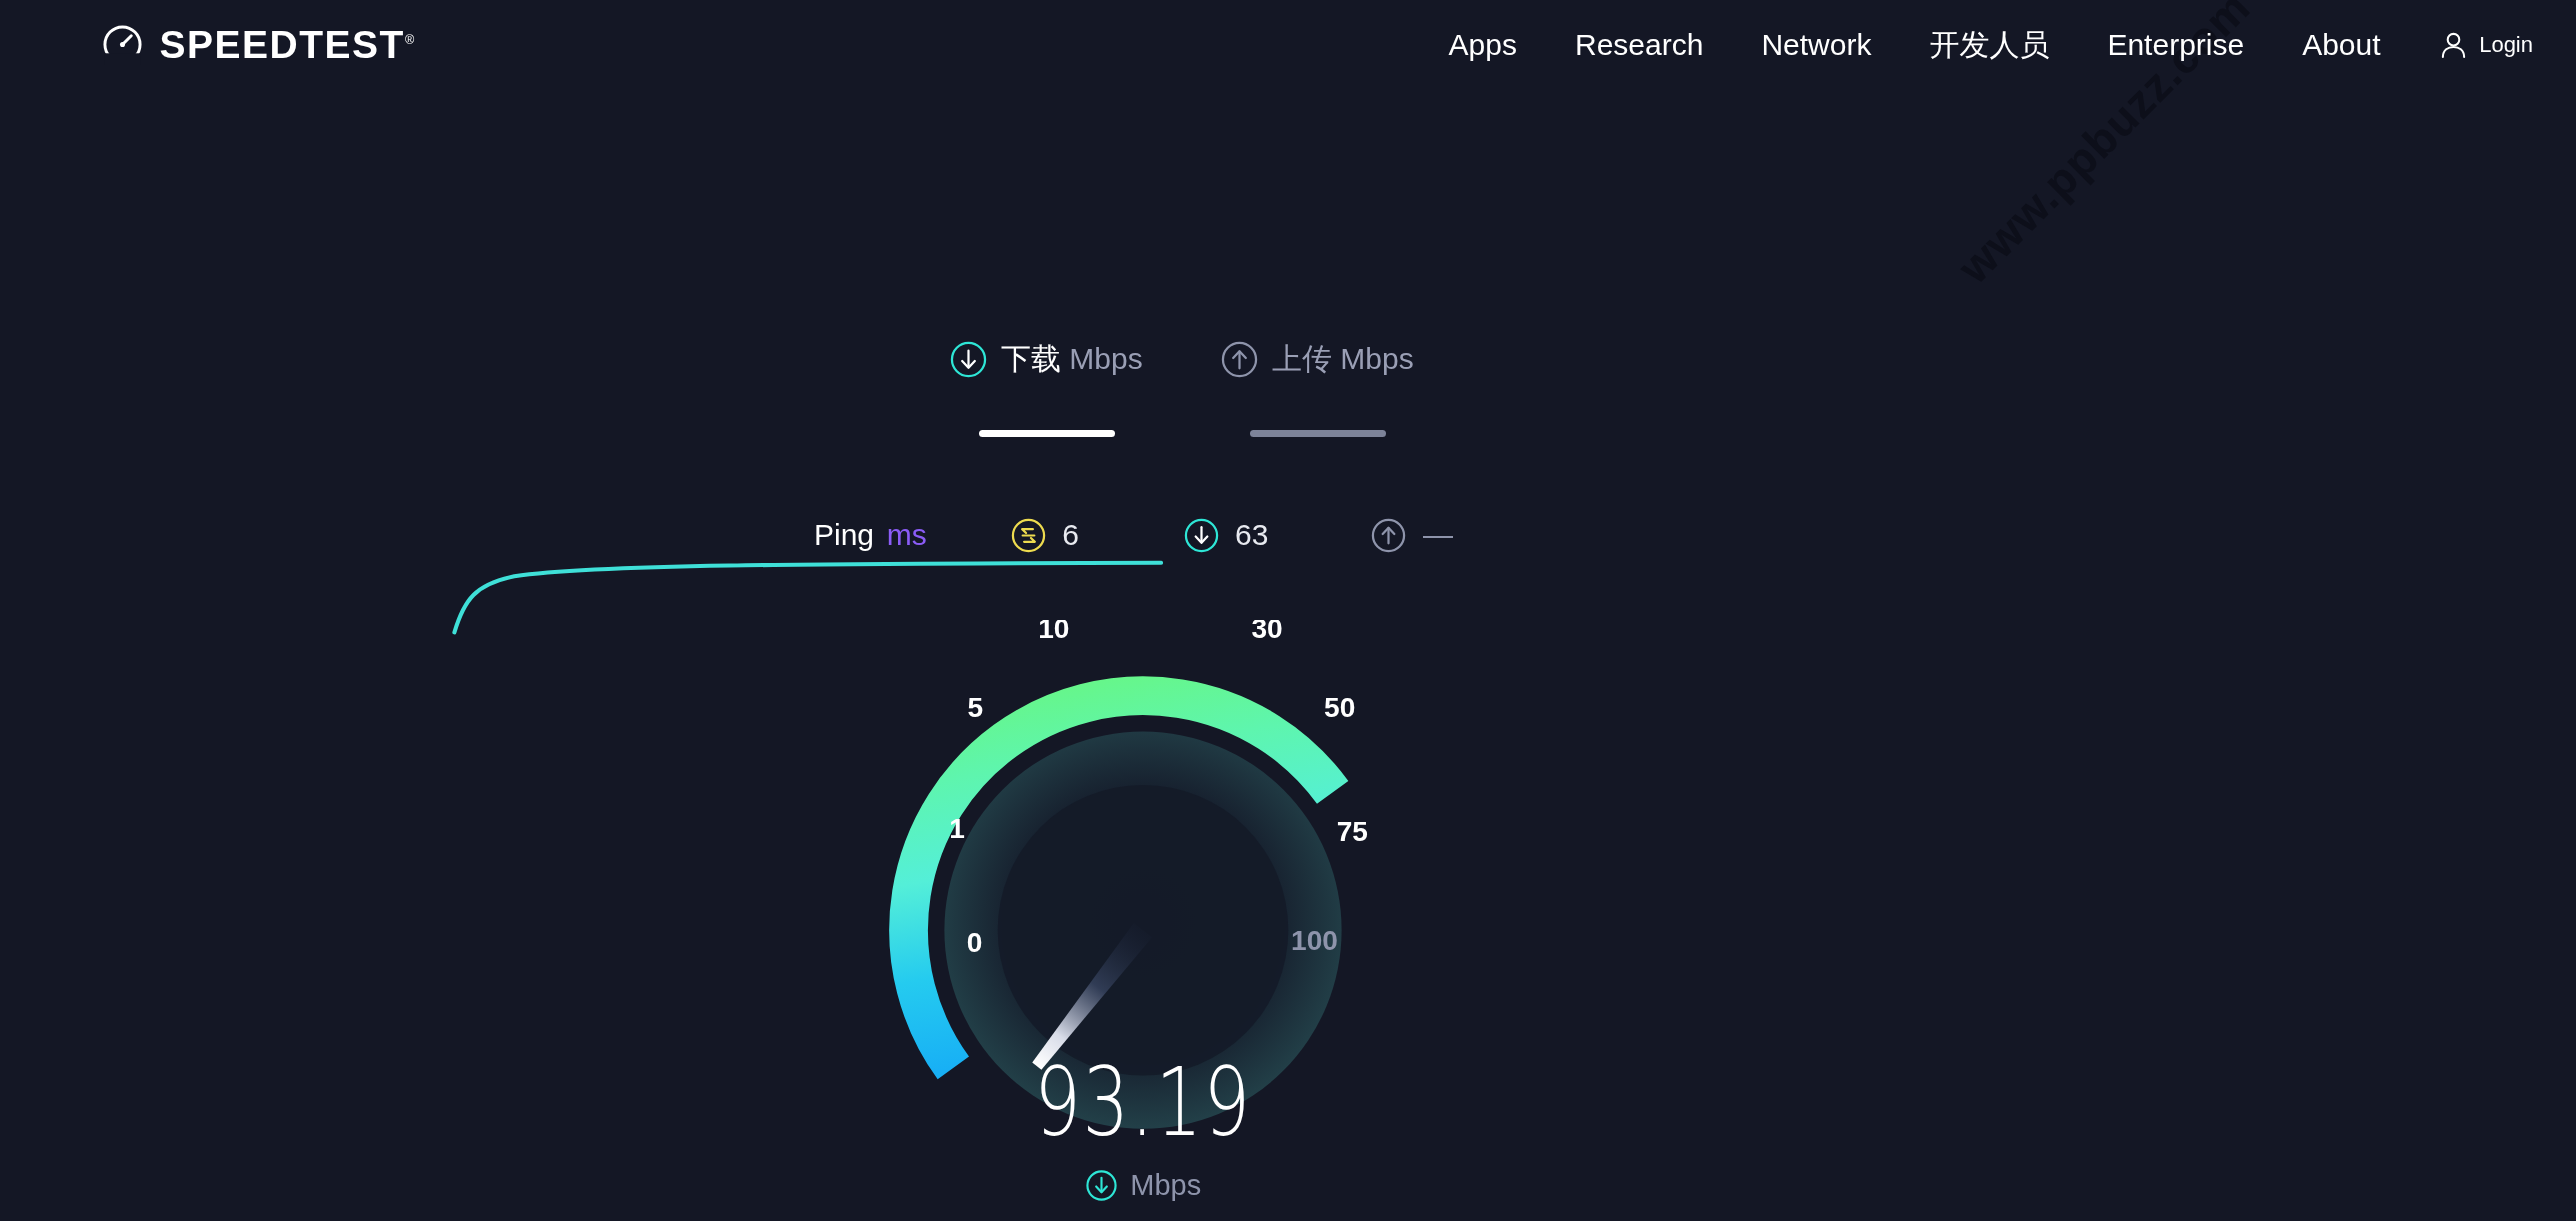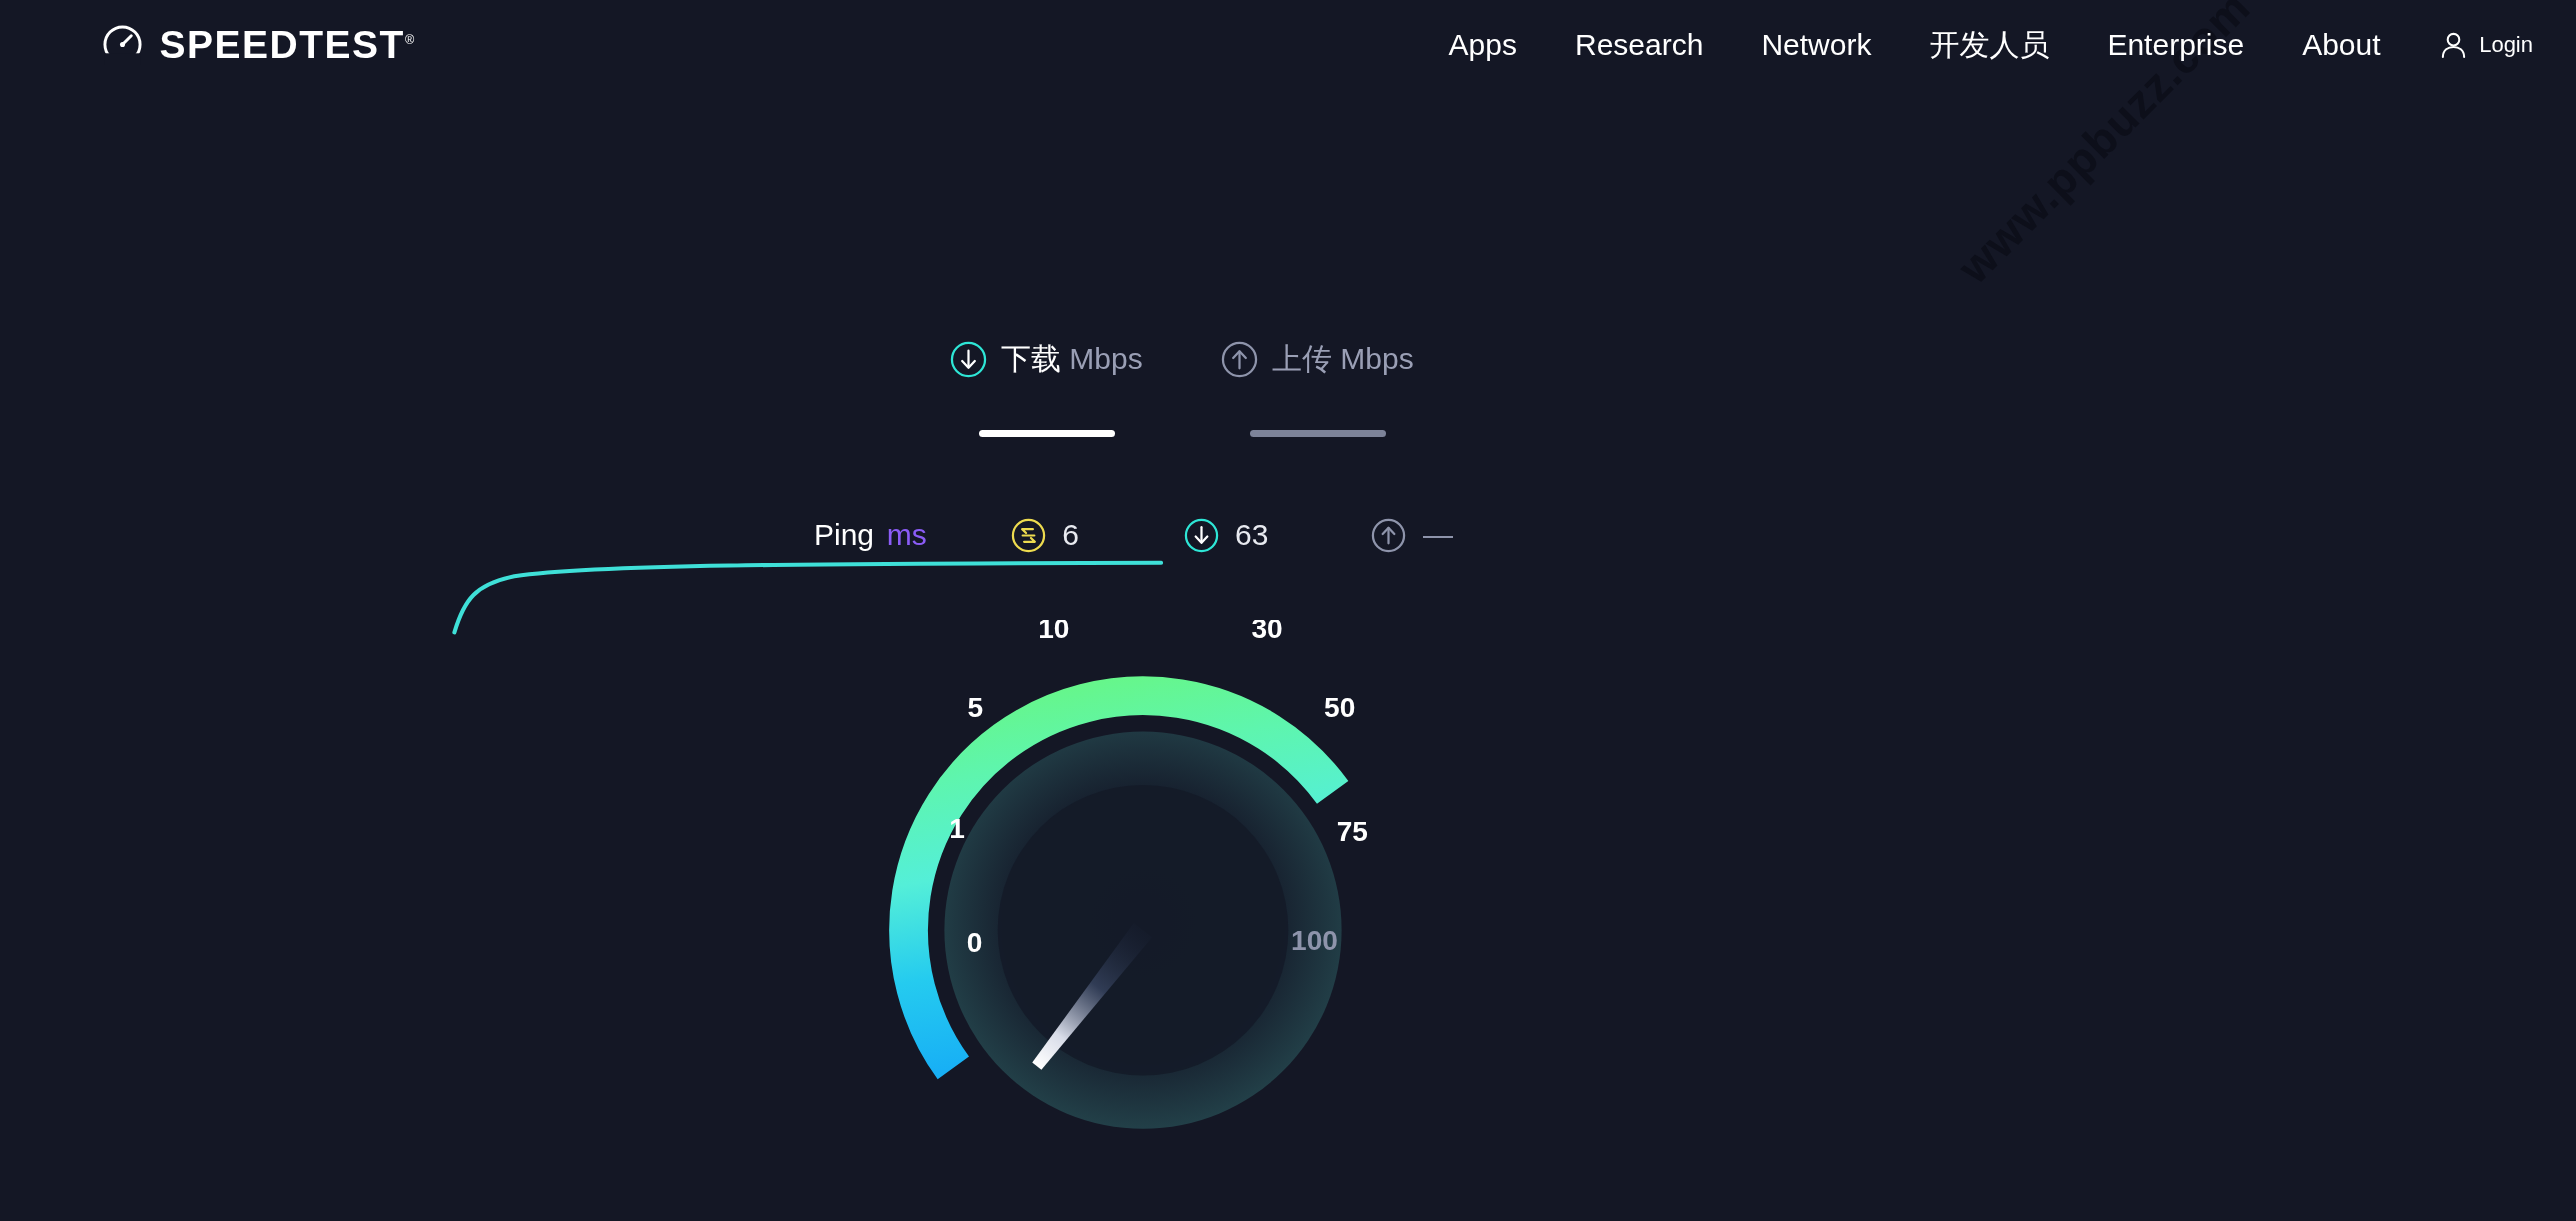--- a/index.html
+++ b/index.html
@@ -331,15 +331,26 @@
       <text x="523" y="100" fill="#ffffff">50</text>
       <text x="536" y="228" fill="#ffffff">75</text>
       <text x="497" y="340" fill="#8e94ab">100</text>
     </g>
 
     <g transform="rotate(128 320 320)">
       <path d="M 320 308 L 498 314 L 498 326 L 320 332 Z" fill="url(#needleGrad)"></path>
     </g>
   </svg>
 
+  <div class="readout">
+    <div class="readout-value">93.19</div>
+    <div class="readout-unit">
+      <svg viewBox="0 0 34 34">
+        <circle cx="17" cy="17" r="14.5" fill="none" stroke="#2ee6d6" stroke-width="2.2"></circle>
+        <line x1="17" y1="9" x2="17" y2="23.5" stroke="#2ee6d6" stroke-width="2.2" stroke-linecap="round"></line>
+        <polyline points="11.5,18 17,24 22.5,18" fill="none" stroke="#2ee6d6" stroke-width="2.2" stroke-linecap="round" stroke-linejoin="round"></polyline>
+      </svg>
+      <span>Mbps</span>
+    </div>
+  </div>
 
 </div>
 
 
 </body></html>

